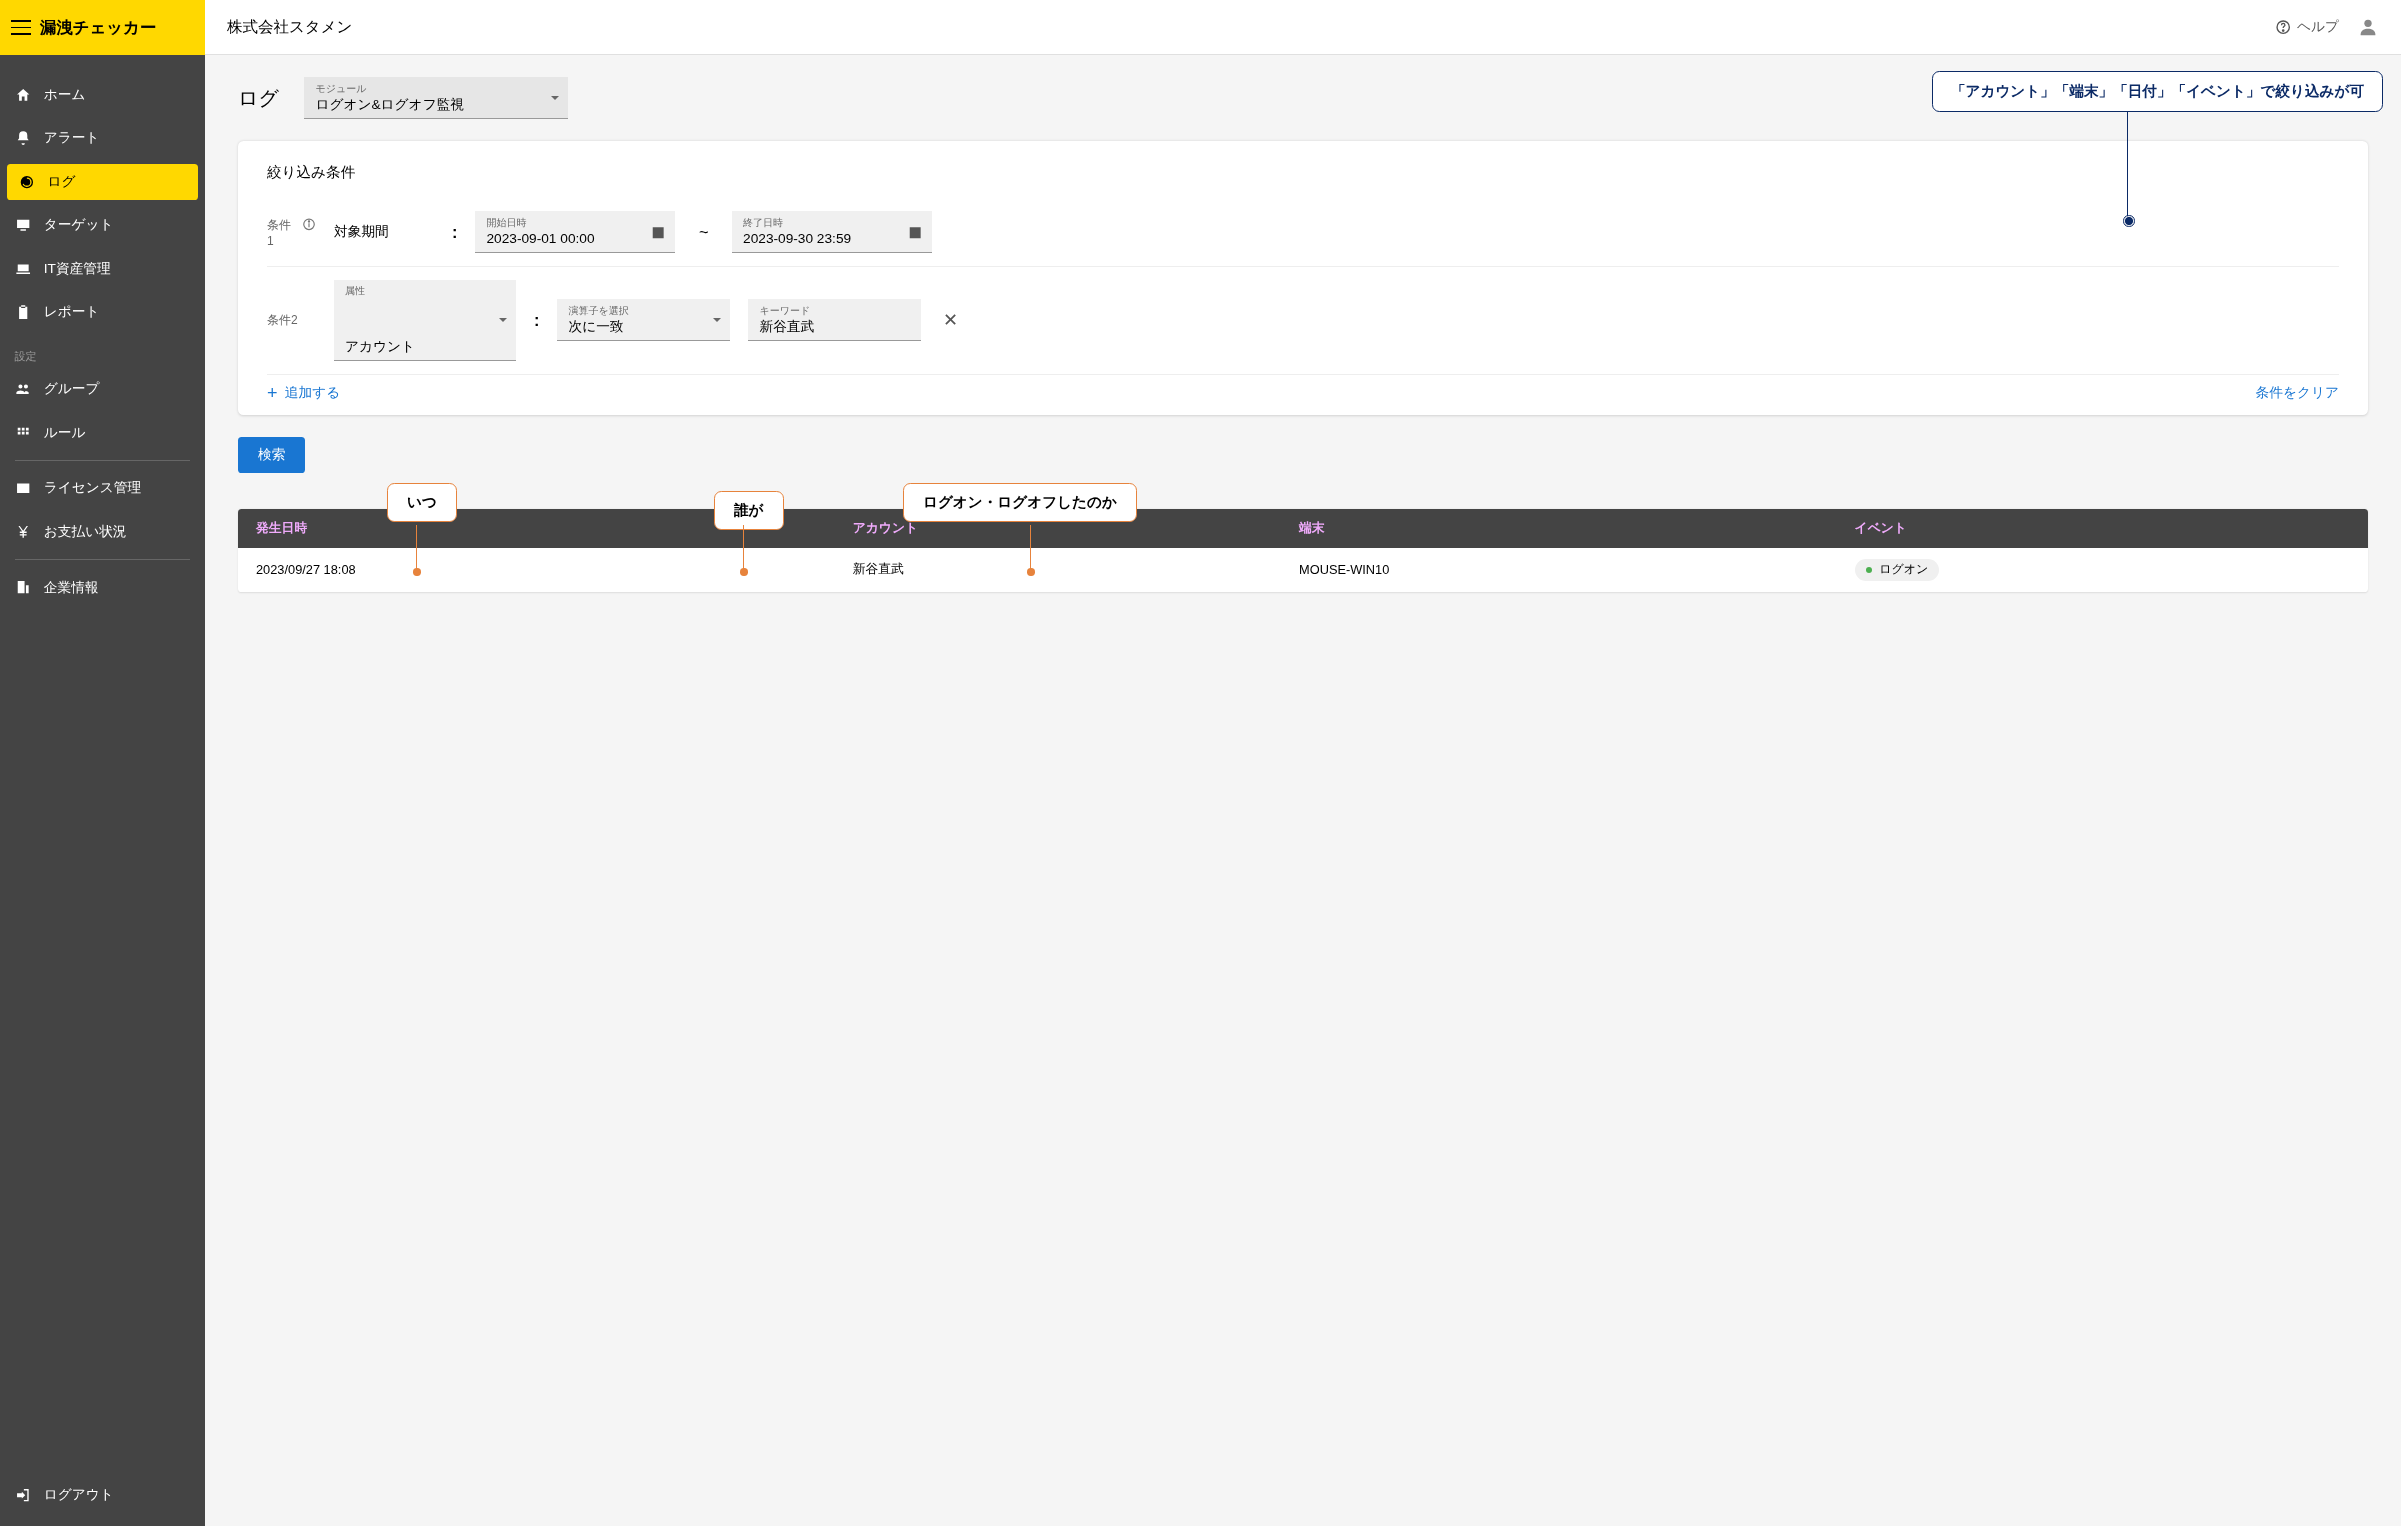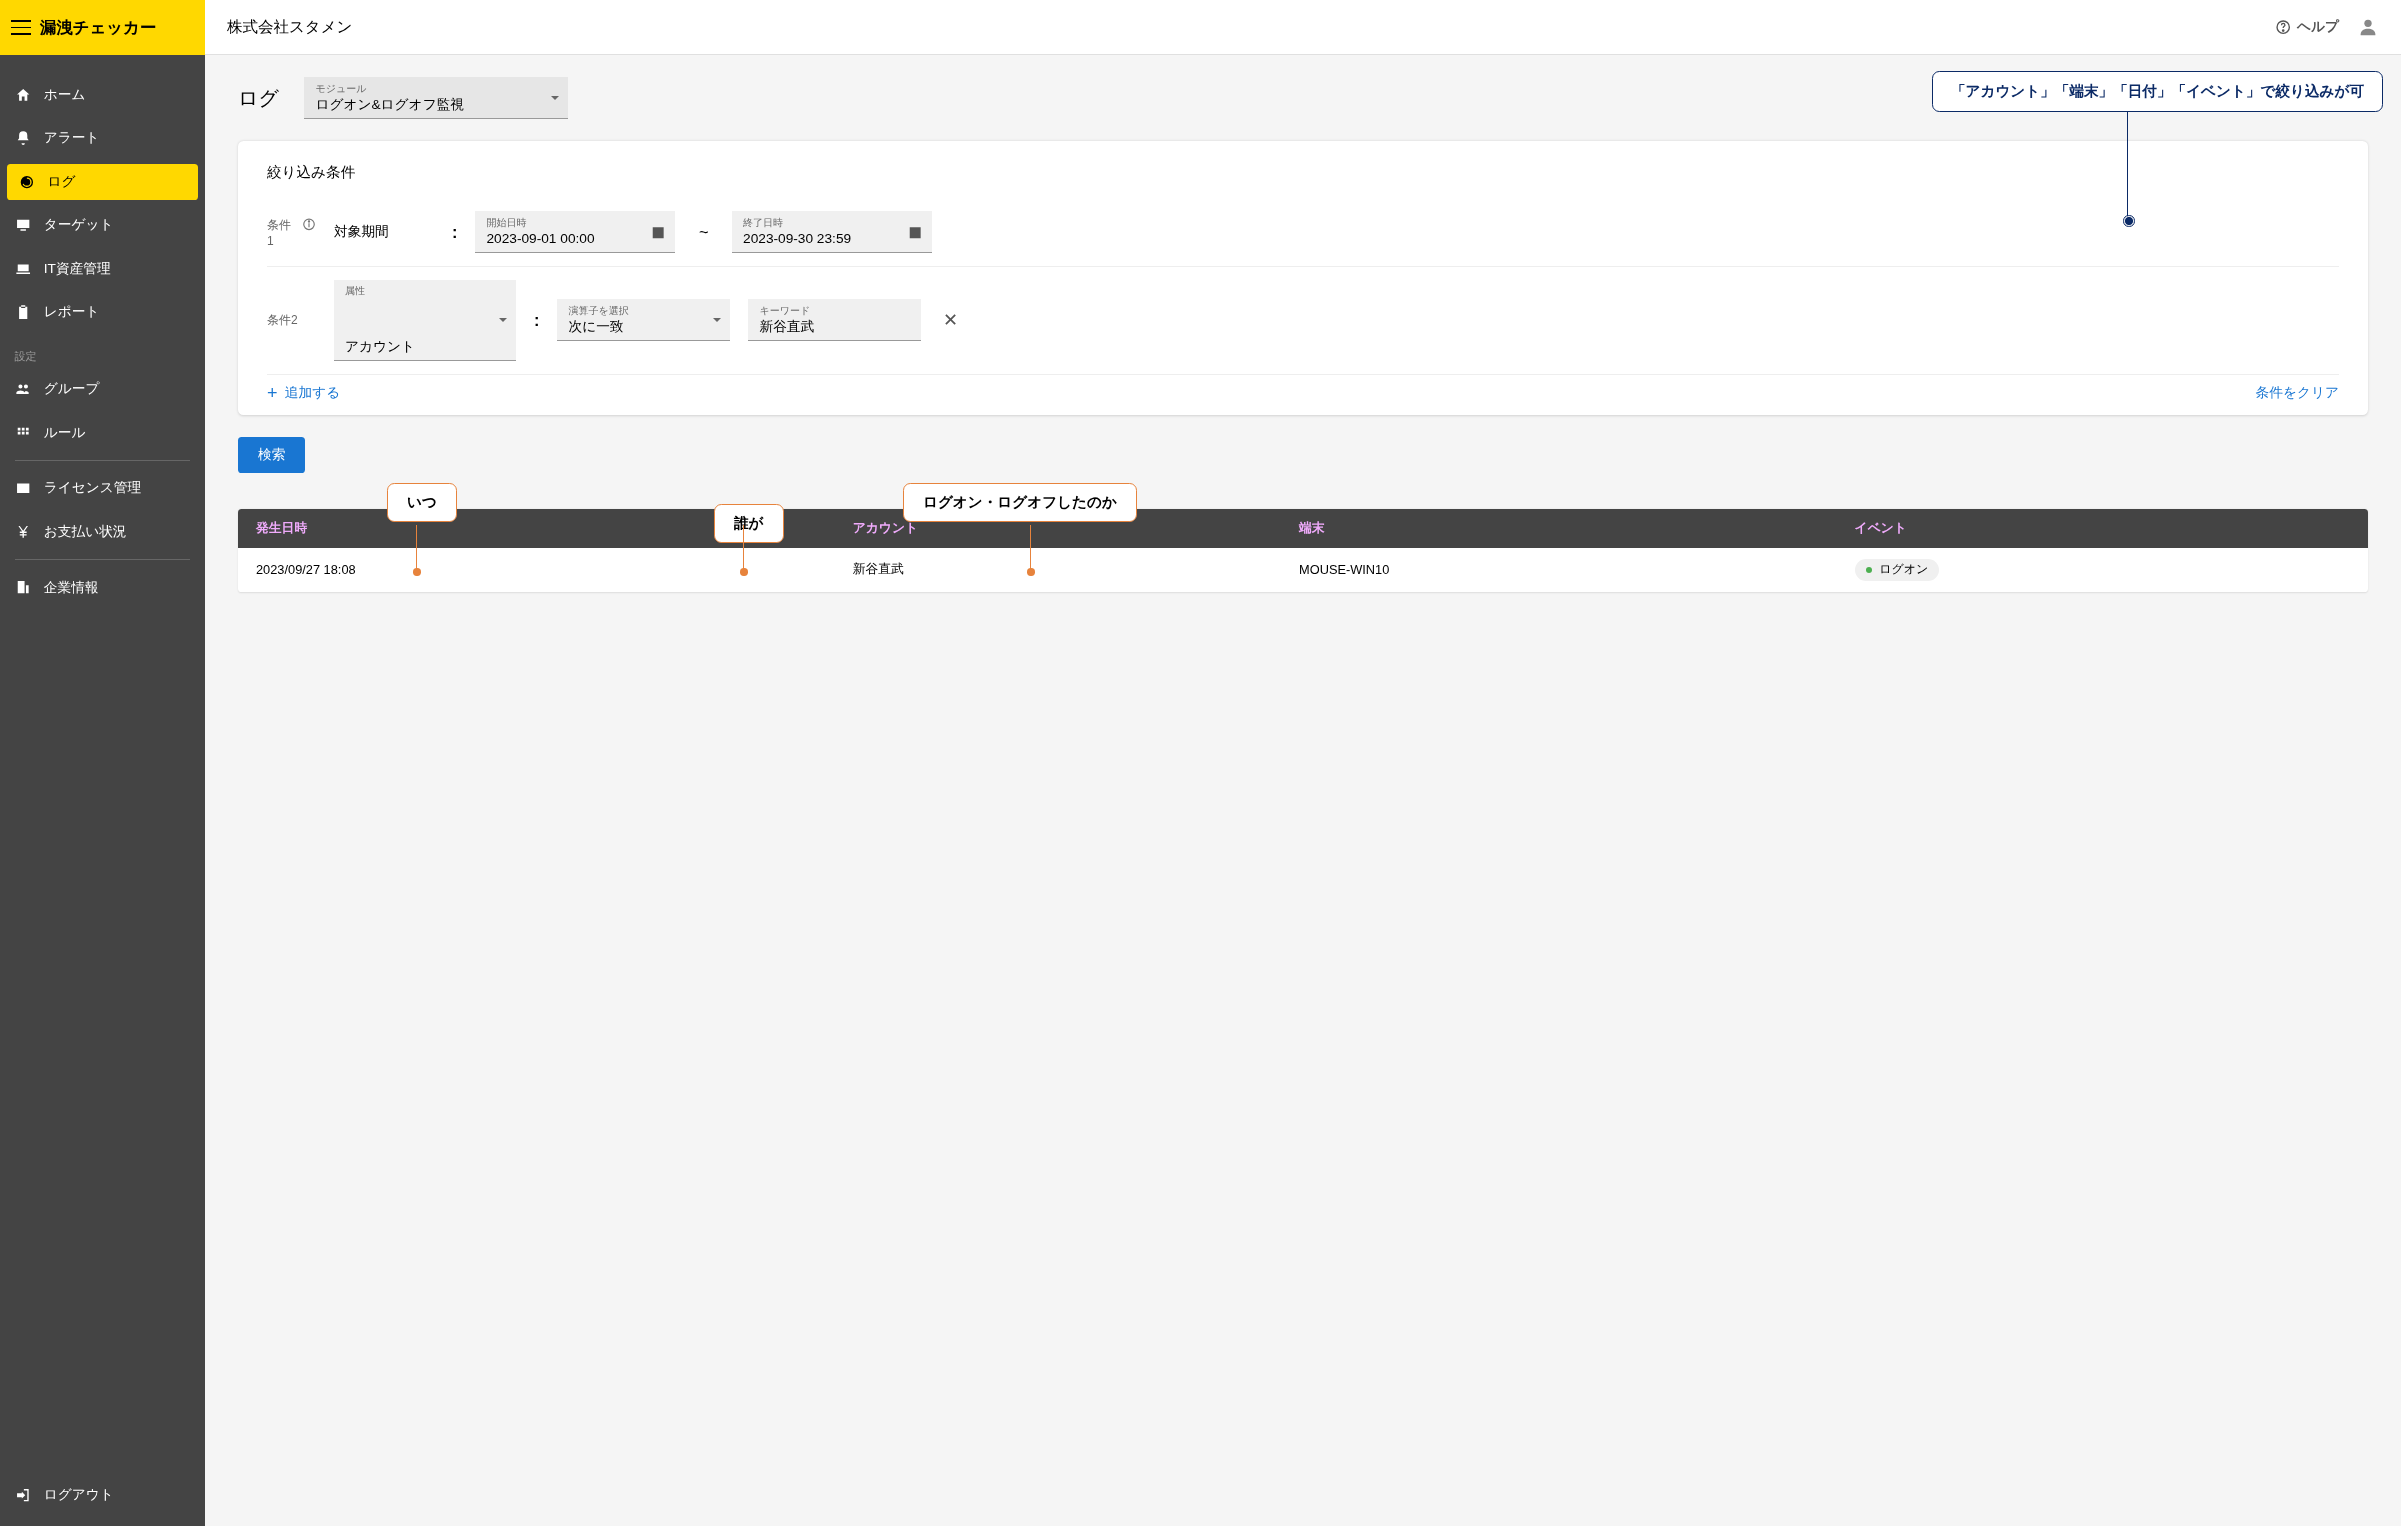--- a/index.html
+++ b/index.html
@@ -18,21 +18,21 @@
 .nav-label-heading { font-size: 11px; color: #9e9e9e; padding: 14.6px 14.6px 3.6px; }
 .nav-divider { border-top: 0.9px solid #666; margin: 5.5px 14.6px; }
 .sidebar-spacer { flex: 1; }
 .nav-item svg { width: 16.4px; height: 16.4px; fill: currentColor; }
 
 
 .main { flex: 1; display: flex; flex-direction: column; min-width: 0; }
 .topbar { height: 55px; display: flex; align-items: center; padding: 0 22px; border-bottom: 0.9px solid #e0e0e0; gap: 18px; }
 .topbar-title { font-size: 15.5px; }
 .topbar-spacer { flex: 1; }
-.help-link { display: flex; align-items: center; gap: 5.5px; color: #555; cursor: pointer; font-size: 13.7px; font-weight: bold; }
+.help-link { display: flex; align-items: center; gap: 5.5px; color: #555; cursor: pointer; font-size: 13.7px; }
 .avatar-icon { width: 22px; height: 22px; fill: #888; cursor: pointer; }
 
 
 .content { flex: 1; background: #f5f5f5; padding: 22px 33px 33px; overflow: auto; }
 .page-row { display: flex; align-items: center; gap: 25.5px; margin-bottom: 22px; }
 .page-title { font-size: 20px; }
 
 
 .field { position: relative; background: rgba(0,0,0,0.06); border-bottom: 0.9px solid #999; padding: 5.5px 25.5px 3.6px 11px; min-height: 42px; display: flex; flex-direction: column; justify-content: center; }
 .field-small-label { font-size: 10px; color: #666; line-height: 1.2; }
@@ -304,21 +304,21 @@
     </div>
 
     
     <div class="annot-layer">
       <div class="callout-blue" style="top:16.4px; right:18px;">「アカウント」「端末」「日付」「イベント」で絞り込みが可</div>
       <div class="connector-blue" style="top:57px; right:273px; height:109px;"></div>
 
       <div class="callout-orange" style="top:428px; left:182px;">いつ</div>
       <div class="connector-orange" style="top:470px; left:211px; height:46px;"></div>
 
-      <div class="callout-orange" style="top:449px; left:509px;">誰が</div>
+      <div class="callout-orange" style="top:436px; left:509px;">誰が</div>
       <div class="connector-orange" style="top:470px; left:538px; height:46px;"></div>
 
       <div class="callout-orange" style="top:428px; left:698px;">ログオン・ログオフしたのか</div>
       <div class="connector-orange" style="top:470px; left:825px; height:46px;"></div>
     </div>
 
   </div>
 </div>
 
 

